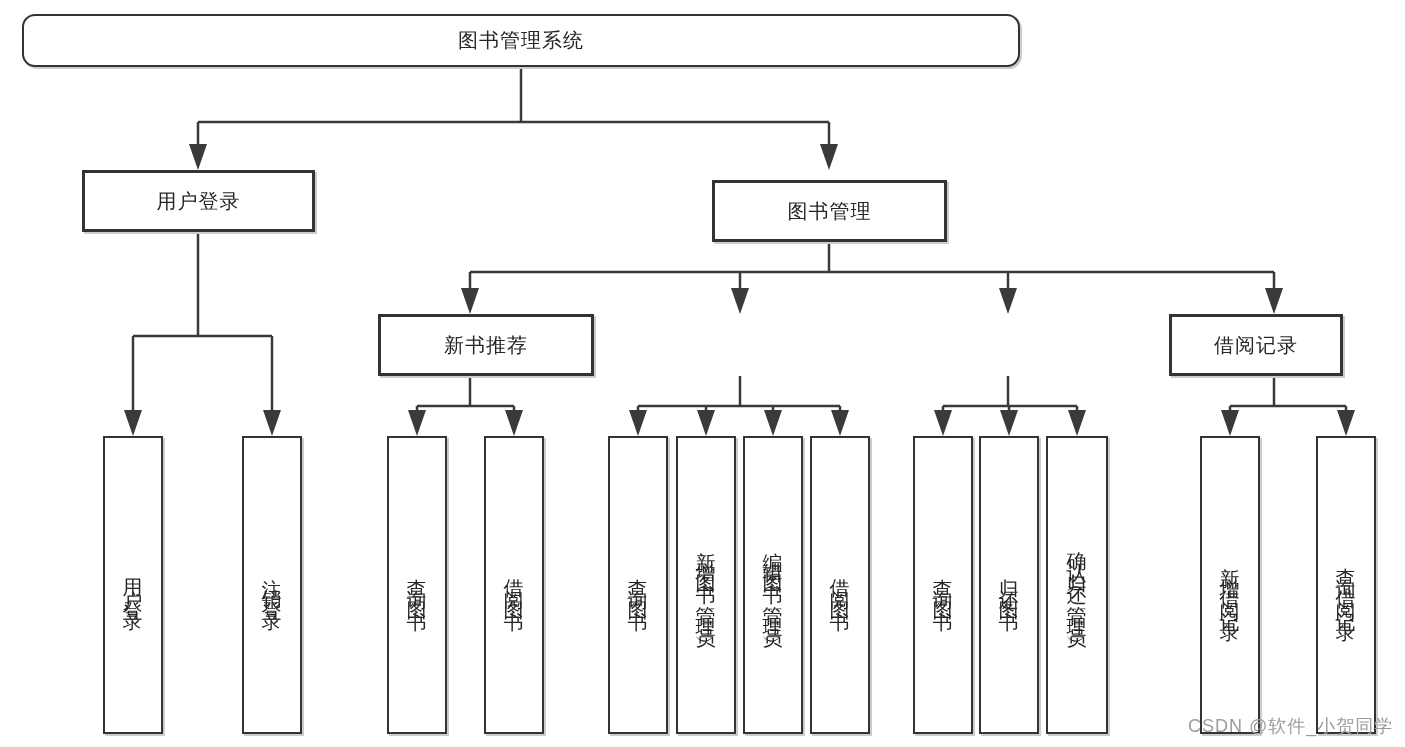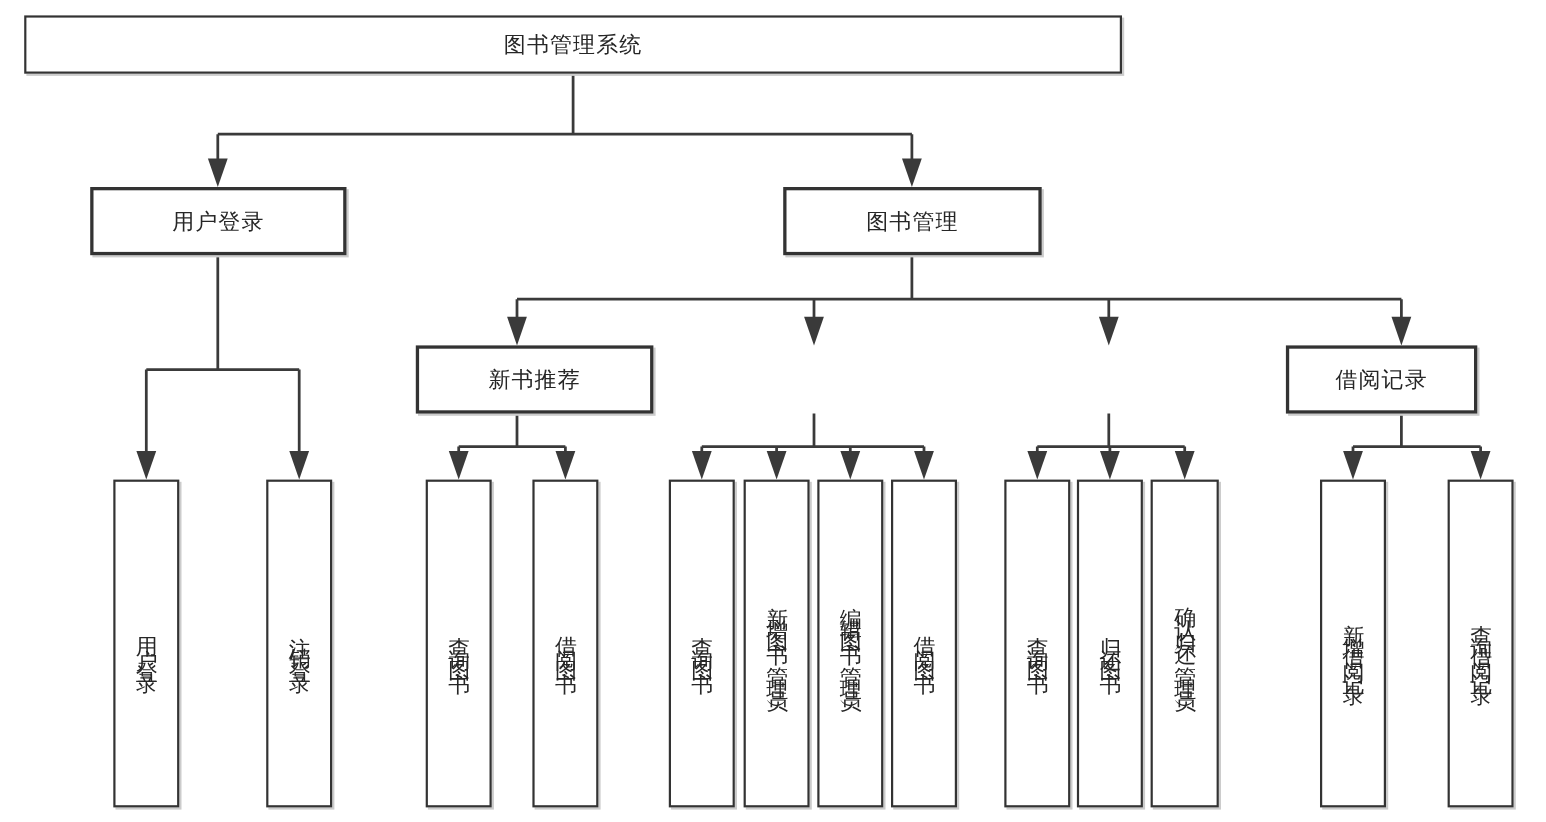--- a/index.html
+++ b/index.html
@@ -21,21 +21,21 @@
     border: 3px solid #333333;
     box-shadow: 2px 2px 0 #cccccc;
     display: flex;
     align-items: center;
     justify-content: center;
     color: #262626;
     font-size: 20px;
     letter-spacing: 1px;
     box-sizing: border-box;
   }
-  .node.root { border-width: 2px; }
+  .node.root { border-width: 2px; border-radius: 13px; }
   .leaf {
     position: absolute;
     top: 436px;
     height: 298px;
     width: 60px;
     background: #ffffff;
     border: 2.5px solid #333333;
     box-shadow: 2px 2px 0 #cccccc;
     display: flex;
     align-items: center;
@@ -98,21 +98,21 @@
     <polygon class="arrow" points="1068,410 1086,410 1077,436"></polygon>
 
     <path class="wire" d="M1274,376 V406 M1230,406 H1346 M1230,406 V412 M1346,406 V412"></path>
     <polygon class="arrow" points="1221,410 1239,410 1230,436"></polygon>
     <polygon class="arrow" points="1337,410 1355,410 1346,436"></polygon>
   </svg>
 
   <div class="node root" style="left:22px; top:14px; width:998px; height:53px;">图书管理系统</div>
 
   <div class="node" style="left:82px; top:170px; width:233px; height:62px;">用户登录</div>
-  <div class="node" style="left:712px; top:170px; width:235px; height:62px;">图书管理</div>
+  <div class="node" style="left:712px; top:180px; width:235px; height:62px;">图书管理</div>
 
   <div class="node" style="left:378px; top:314px; width:216px; height:62px;">新书推荐</div>
   <div class="node" style="left:1169px; top:314px; width:174px; height:62px;">借阅记录</div>
 
   <div class="leaf" style="left:103px;">
     <span>用户登录</span>
     </div>
   <div class="leaf" style="left:242px;">
     <span>注销登录</span>
     </div>
@@ -147,14 +147,15 @@
     <span>确认归还（管理员）</span>
     </div>
 
   <div class="leaf" style="left:1200px;">
     <span>新增借阅记录</span>
     </div>
   <div class="leaf" style="left:1316px;">
     <span>查询借阅记录</span>
     </div>
 
+  <div id="watermark">CSDN @软件_小贺同学</div>
 
 </div>
 
 </body></html>

